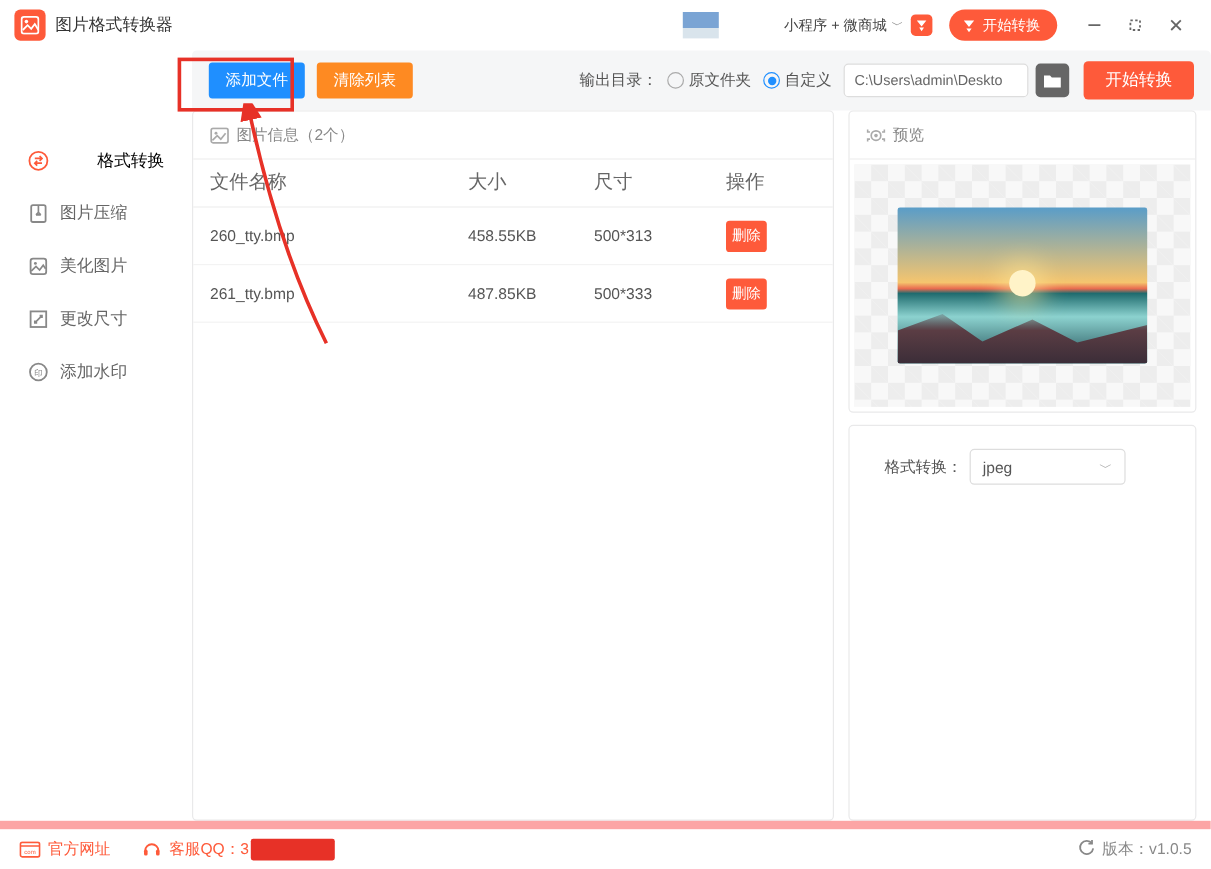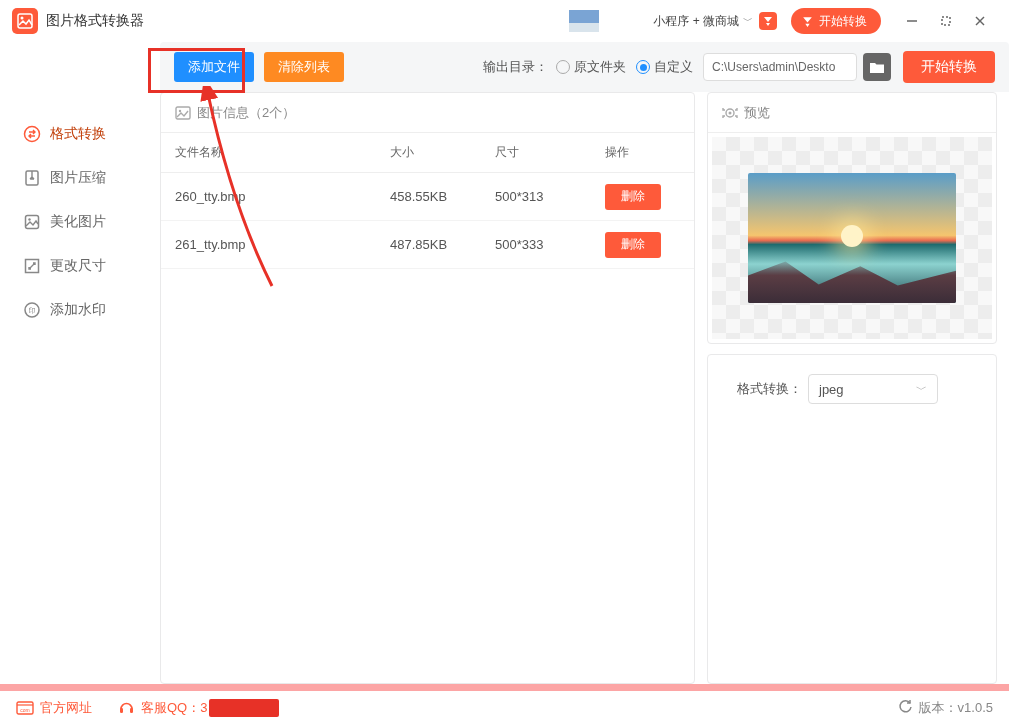--- a/index.html
+++ b/index.html
@@ -31,36 +31,36 @@
   .radio.checked .dot { border-color: #1f8fff; }
   .radio.checked .dot::after { content:""; width:7px; height:7px; background:#1f8fff; border-radius:50%; }
   .path-input { width: 154px; height: 28px; border: 1px solid #ddd; border-radius: 4px; padding: 0 8px; font-size: 12px; color: #666; margin-right:6px; outline:none; background:#fff; }
   .folder-btn { width: 28px; height: 28px; border-radius:4px; background:#666; display:flex; align-items:center; justify-content:center; margin-right:12px; cursor:pointer;}
   .start-btn { background: #fe5a3a; color:#fff; height:32px; padding:0 18px; border-radius:4px; font-size:14px; font-weight:500; display:inline-flex; align-items:center; cursor:pointer;}
 
   
   .main { display: flex; height: calc(100% - 42px - 50px - 40px); }
   .sidebar { width: 150px; padding: 20px 0 0 0; }
   .side-item { display: flex; align-items: center; height: 44px; padding-left: 22px; font-size: 14px; color: #666; cursor:pointer;}
-  .side-item.active { color: #c2410c; }
+  .side-item.active { color: #000000; gap: 31px; }
   .side-ic { width: 20px; height: 20px; margin-right: 8px; display:inline-flex; align-items:center; justify-content:center; }
   
   .content { flex: 1; display: flex; gap: 12px; padding-right: 12px; padding-left:10px; }
   .panel { background: #fff; border:1px solid #e9e9ea; border-radius: 4px; }
   .file-panel { flex: 1; display:flex; flex-direction:column;}
   .right-col { width: 290px; display:flex; flex-direction:column; gap:10px; }
   .panel-head { height: 40px; display:flex; align-items:center; padding:0 14px; font-size:13px; color:#888; border-bottom:1px solid #eee;}
   .panel-head .ic { margin-right:6px; display:inline-flex; }
-  .table-head { display:flex; height:40px; align-items:center; padding:0 14px; font-size:12px; color:#666; font-weight:500; border-bottom:1px solid #eee;}
+  .table-head { display:flex; height:40px; align-items:center; padding:0 14px; font-size:16px; color:#666; font-weight:500; border-bottom:1px solid #eee;}
   .col-name { flex: 0 0 215px; }
   .col-size { flex: 0 0 105px; }
   .col-dim { flex: 0 0 110px; }
   .col-act { flex: 1; }
   .table-row { display:flex; height:48px; align-items:center; padding:0 14px; font-size:13px; color:#555; border-bottom:1px solid #f3f3f3;}
-  .del-btn { background:#fe5a3a; color:#fff; height:26px; padding:0 16px; border-radius:3px; font-size:12px; display:inline-flex; align-items:center; cursor:pointer;}
+  .del-btn { background:#fe5a3a; color:#fff; height:26px; padding:0 5px; border-radius:3px; font-size:12px; display:inline-flex; align-items:center; cursor:pointer;}
   
   .preview-panel { height: 252px; }
   .preview-body { height: 202px; background-image: linear-gradient(45deg,#ededed 25%,transparent 25%,transparent 75%,#ededed 75%),linear-gradient(45deg,#ededed 25%,transparent 25%,transparent 75%,#ededed 75%); background-color:#f8f8f8; background-size:28px 28px; background-position:0 0,14px 14px; margin:4px; display:flex; align-items:center; justify-content:center;}
   .preview-img { width: 208px; height: 130px; background: linear-gradient(180deg,#5a9dc8 0%, #f5c56e 48%, #e86a4f 52%, #1f6b6e 55%, #8cd2cf 70%, #1e4a52 100%); border-radius:2px; position:relative; overflow:hidden;}
   .preview-img::before{content:"";position:absolute;left:0;right:0;bottom:0;height:46px;background:linear-gradient(0deg,#3b2d38 0%,#5b3d44 60%,transparent 100%);clip-path:polygon(0 100%,0 40%,18% 10%,34% 60%,54% 20%,72% 62%,100% 30%,100% 100%);}
   .preview-img::after{content:"";position:absolute;left:50%;top:40%;width:22px;height:22px;background:#fff3c8;border-radius:50%;transform:translateX(-50%);box-shadow:0 0 20px 8px rgba(255,230,150,0.6);}
   
   .settings-panel { flex:1px; padding-bottom:10px; }
   .settings-body { padding: 14px 16px; }
   .setting-row { display:flex; align-items:center; height:40px; font-size:13px; color:#555;}

